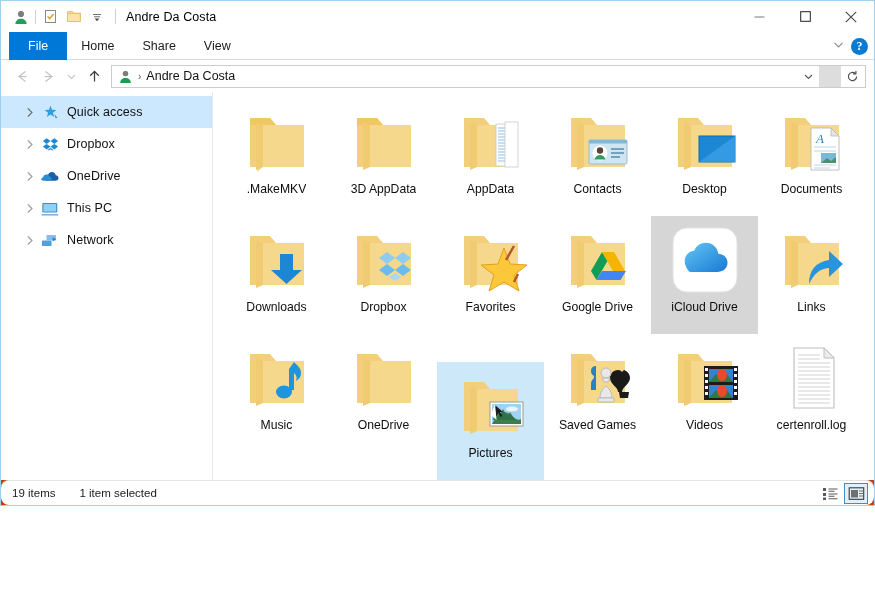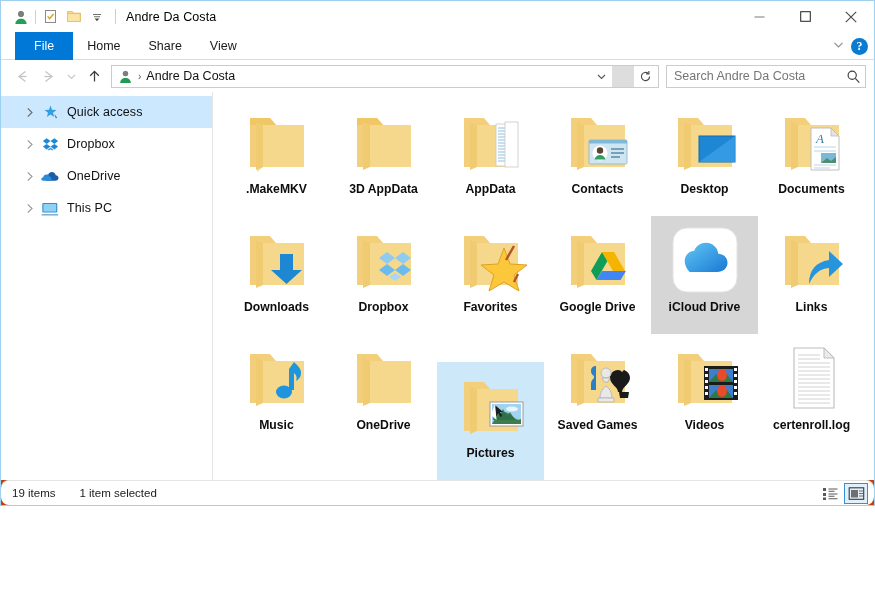--- a/index.html
+++ b/index.html
@@ -49,21 +49,21 @@
     border-bottom: 1px solid #dcdcdc;
     position: relative;
   }
   .tab {
     display: flex; align-items: center; justify-content: center;
     font-size: 12.5px; color: #1a1a1a;
     padding: 0 14px; height: 28px; cursor: default;
   }
   .tab.file {
     background: #0078d7; color: #ffffff;
-    padding: 0 19px; margin-left: 14px;
+    padding: 0 19px; margin-left: 8px;
   }
   .ribbon-right {
     position: absolute; right: 6px; top: 0; height: 28px;
     display: flex; align-items: center; gap: 6px;
   }
   .help-btn {
     width: 17px; height: 17px; border-radius: 50%;
     background: #0a7bd1; color: #fff;
     font-size: 12px; font-weight: bold;
     display: flex; align-items: center; justify-content: center;
@@ -152,21 +152,20 @@
   .icon-wrap {
     width: 82px; height: 76px;
     display: flex; align-items: center; justify-content: center;
   }
   .cell-label {
     font-size: 12.2px; color: #0d0d0d;
     text-align: center; line-height: 15px;
     max-width: 104px; white-space: nowrap;
     overflow: hidden; text-overflow: ellipsis;
     margin-top: 2px;
-    font-weight: bold;
   }
 
   
   .statusbar {
     height: 25px; flex: 0 0 25px;
     border-top: 1px solid #e4e4e4;
     background: #ffffff;
     display: flex; align-items: center;
     padding: 0 6px 0 11px;
     font-size: 11.5px; color: #1b1b1b; border-radius: 8px;
@@ -294,27 +293,20 @@
         <div class="crumb-div"></div>
         <div>
           <svg width="13" height="13" viewBox="0 0 13 13">
             <path d="M10.6 6.5a4.1 4.1 0 1 1-1.3-3" fill="none" stroke="#4a4a4a" stroke-width="1.15"></path>
             <path d="M9.9 0.9v2.9H7.1" fill="none" stroke="#4a4a4a" stroke-width="1.15"></path>
           </svg>
         </div>
       </div>
     </div>
 
-    <div class="searchbox">
-      <input type="text" placeholder="Search Andre Da Costa" style="">
-      <svg width="15" height="15" viewBox="0 0 15 15">
-        <circle cx="6.2" cy="6.2" r="4.1" fill="none" stroke="#3d3d3d" stroke-width="1.15"></circle>
-        <path d="M9.3 9.3l4 4.3" stroke="#3d3d3d" stroke-width="1.15"></path>
-      </svg>
-    </div>
   </div>
 
   <div class="body">
 
     <div class="sidebar">
 
       <div class="nav-item selected">
         <span class="nav-chev">
           <svg width="8" height="11" viewBox="0 0 8 11">
               <path d="M1.8 1.3L6 5.5l-4.2 4.2" fill="none" stroke="#6a6a6a" stroke-width="1.15"></path>
@@ -371,20 +363,35 @@
         <span class="nav-icon">
           <svg width="18" height="15" viewBox="0 0 18 15">
             <rect x="1.3" y="2" width="15" height="9.6" rx="1" fill="#2e8fd0"></rect>
             <rect x="2.4" y="3" width="12.8" height="7.6" fill="#8fd0f5"></rect>
             <path d="M0.6 13.3h16.5v1.1H0.6z" fill="#4a90c2"></path>
           </svg>
         </span>
         <span class="nav-label">This PC</span>
       </div>
 
+      <div class="nav-item">
+        <span class="nav-chev">
+          <svg width="8" height="11" viewBox="0 0 8 11">
+              <path d="M1.8 1.3L6 5.5l-4.2 4.2" fill="none" stroke="#9a9a9a" stroke-width="1.15"></path>
+            </svg>
+        </span>
+        <span class="nav-icon">
+          <svg width="18" height="15" viewBox="0 0 18 15">
+            <rect x="1" y="7.5" width="9.5" height="5.5" rx=".6" fill="#4aa3dd"></rect>
+            <rect x="5.5" y="2" width="9.5" height="5.5" rx=".6" fill="#7bc3ef"></rect>
+            <path d="M11.6 4.2l3.6 2-3.6 2z" fill="#2a7fc0"></path>
+          </svg>
+        </span>
+        <span class="nav-label">Network</span>
+      </div>
     </div>
 
     <div class="content">
 
       <div class="cell">
         <div class="icon-wrap">
           <svg width="74" height="68" viewBox="0 0 74 68">
             <path d="M10 10h20l6 7h28v42H10z" fill="#f3cf7c"></path>
             <path d="M10 10h20l6 7H10z" fill="#efc765"></path>
             <path d="M17 14l6 5v40l-6 5z" fill="#e9c05d" opacity=".55"></path>

